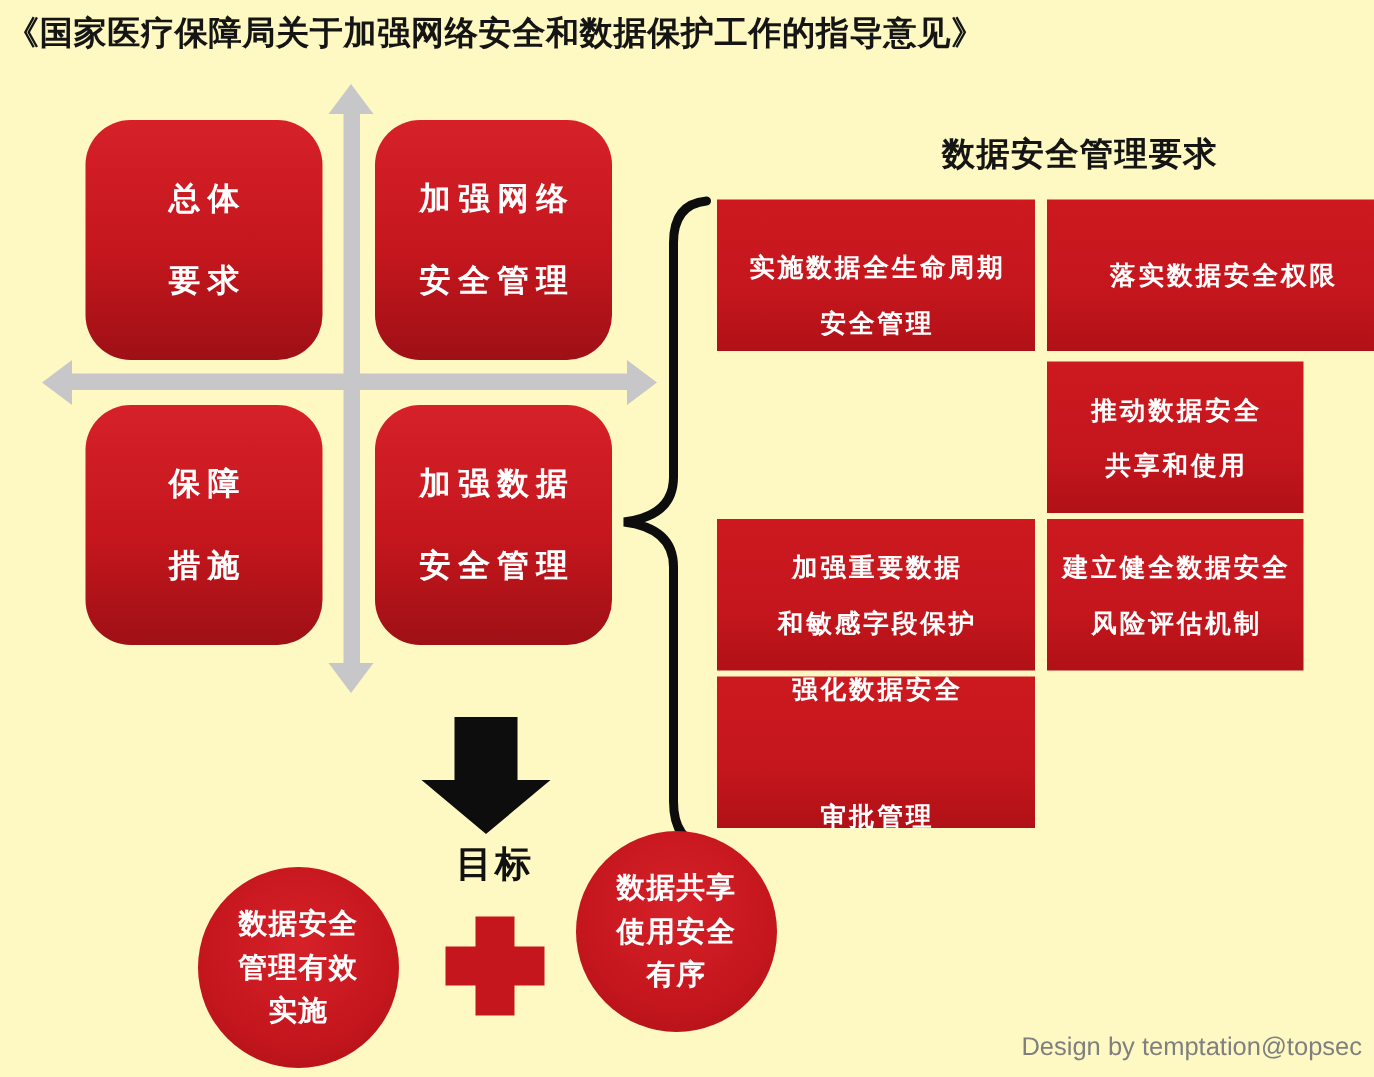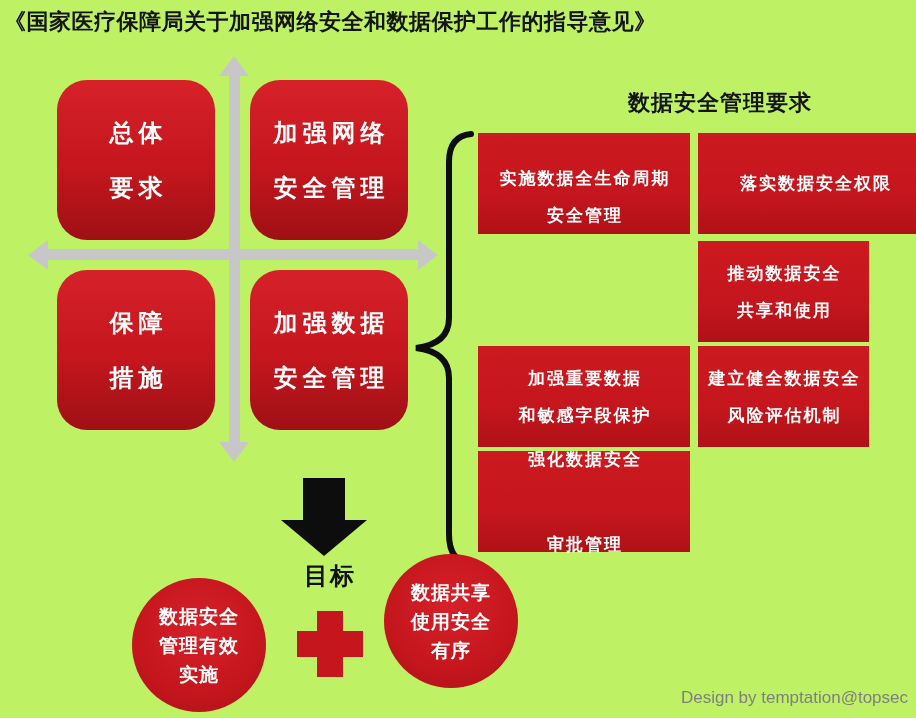--- a/index.html
+++ b/index.html
@@ -1,17 +1,17 @@
 <!DOCTYPE html>
 <html style="--red: #c5161d; --red-light: #d62129; --red-dark: #9e1016; --axis-gray: #c7c7c9; --credit-gray: #7f7f7f;"><head>
 <meta charset="utf-8">
 <style>
   html,body{margin:0;padding:0;background:#ffffff;}
   .canvas{
-    position:relative;width:916px;height:718px;background:#bef264;overflow:hidden;
+    position:relative;width:916px;height:718px;background:#fef9c3;overflow:hidden;
     font-family:"Liberation Sans","DejaVu Sans",sans-serif;
   }
   .abs{position:absolute;}
 
   
   .title{
     left:4px;top:7px;width:900px;
     font-size:22px;font-weight:bold;color:#151515;letter-spacing:0.5px;
     white-space:nowrap;
   }
@@ -24,21 +24,21 @@
   .tri-up{left:219px;top:56px;border-left:15px solid transparent;border-right:15px solid transparent;border-bottom:20px solid var(--axis-gray,#c7c7c9);}
   .tri-down{left:219px;top:442px;border-left:15px solid transparent;border-right:15px solid transparent;border-top:20px solid var(--axis-gray,#c7c7c9);}
   .tri-left{left:28px;top:240px;border-top:15px solid transparent;border-bottom:15px solid transparent;border-right:20px solid var(--axis-gray,#c7c7c9);}
   .tri-right{left:418px;top:240px;border-top:15px solid transparent;border-bottom:15px solid transparent;border-left:20px solid var(--axis-gray,#c7c7c9);}
 
   
   .qbox{
     width:158px;height:160px;border-radius:30px;
     background:linear-gradient(to bottom,var(--red-light,#d62129) 0%,var(--red,#c5161d) 55%,var(--red-dark,#9e1016) 100%);
     display:flex;flex-direction:column;justify-content:center;align-items:center;
-    color:#fff;font-weight:bold;font-size:24px;
+    color:#fff;font-weight:bold;font-size:21px;
   }
   .qbox span{display:block;line-height:55px;letter-spacing:5px;padding-left:5px;white-space:nowrap;}
   .q-tl{left:57px;top:80px;}
   .q-tr{left:250px;top:80px;}
   .q-bl{left:57px;top:270px;}
   .q-br{left:250px;top:270px;}
 
   
   .req-header{
     left:520px;top:88px;width:400px;text-align:center;

